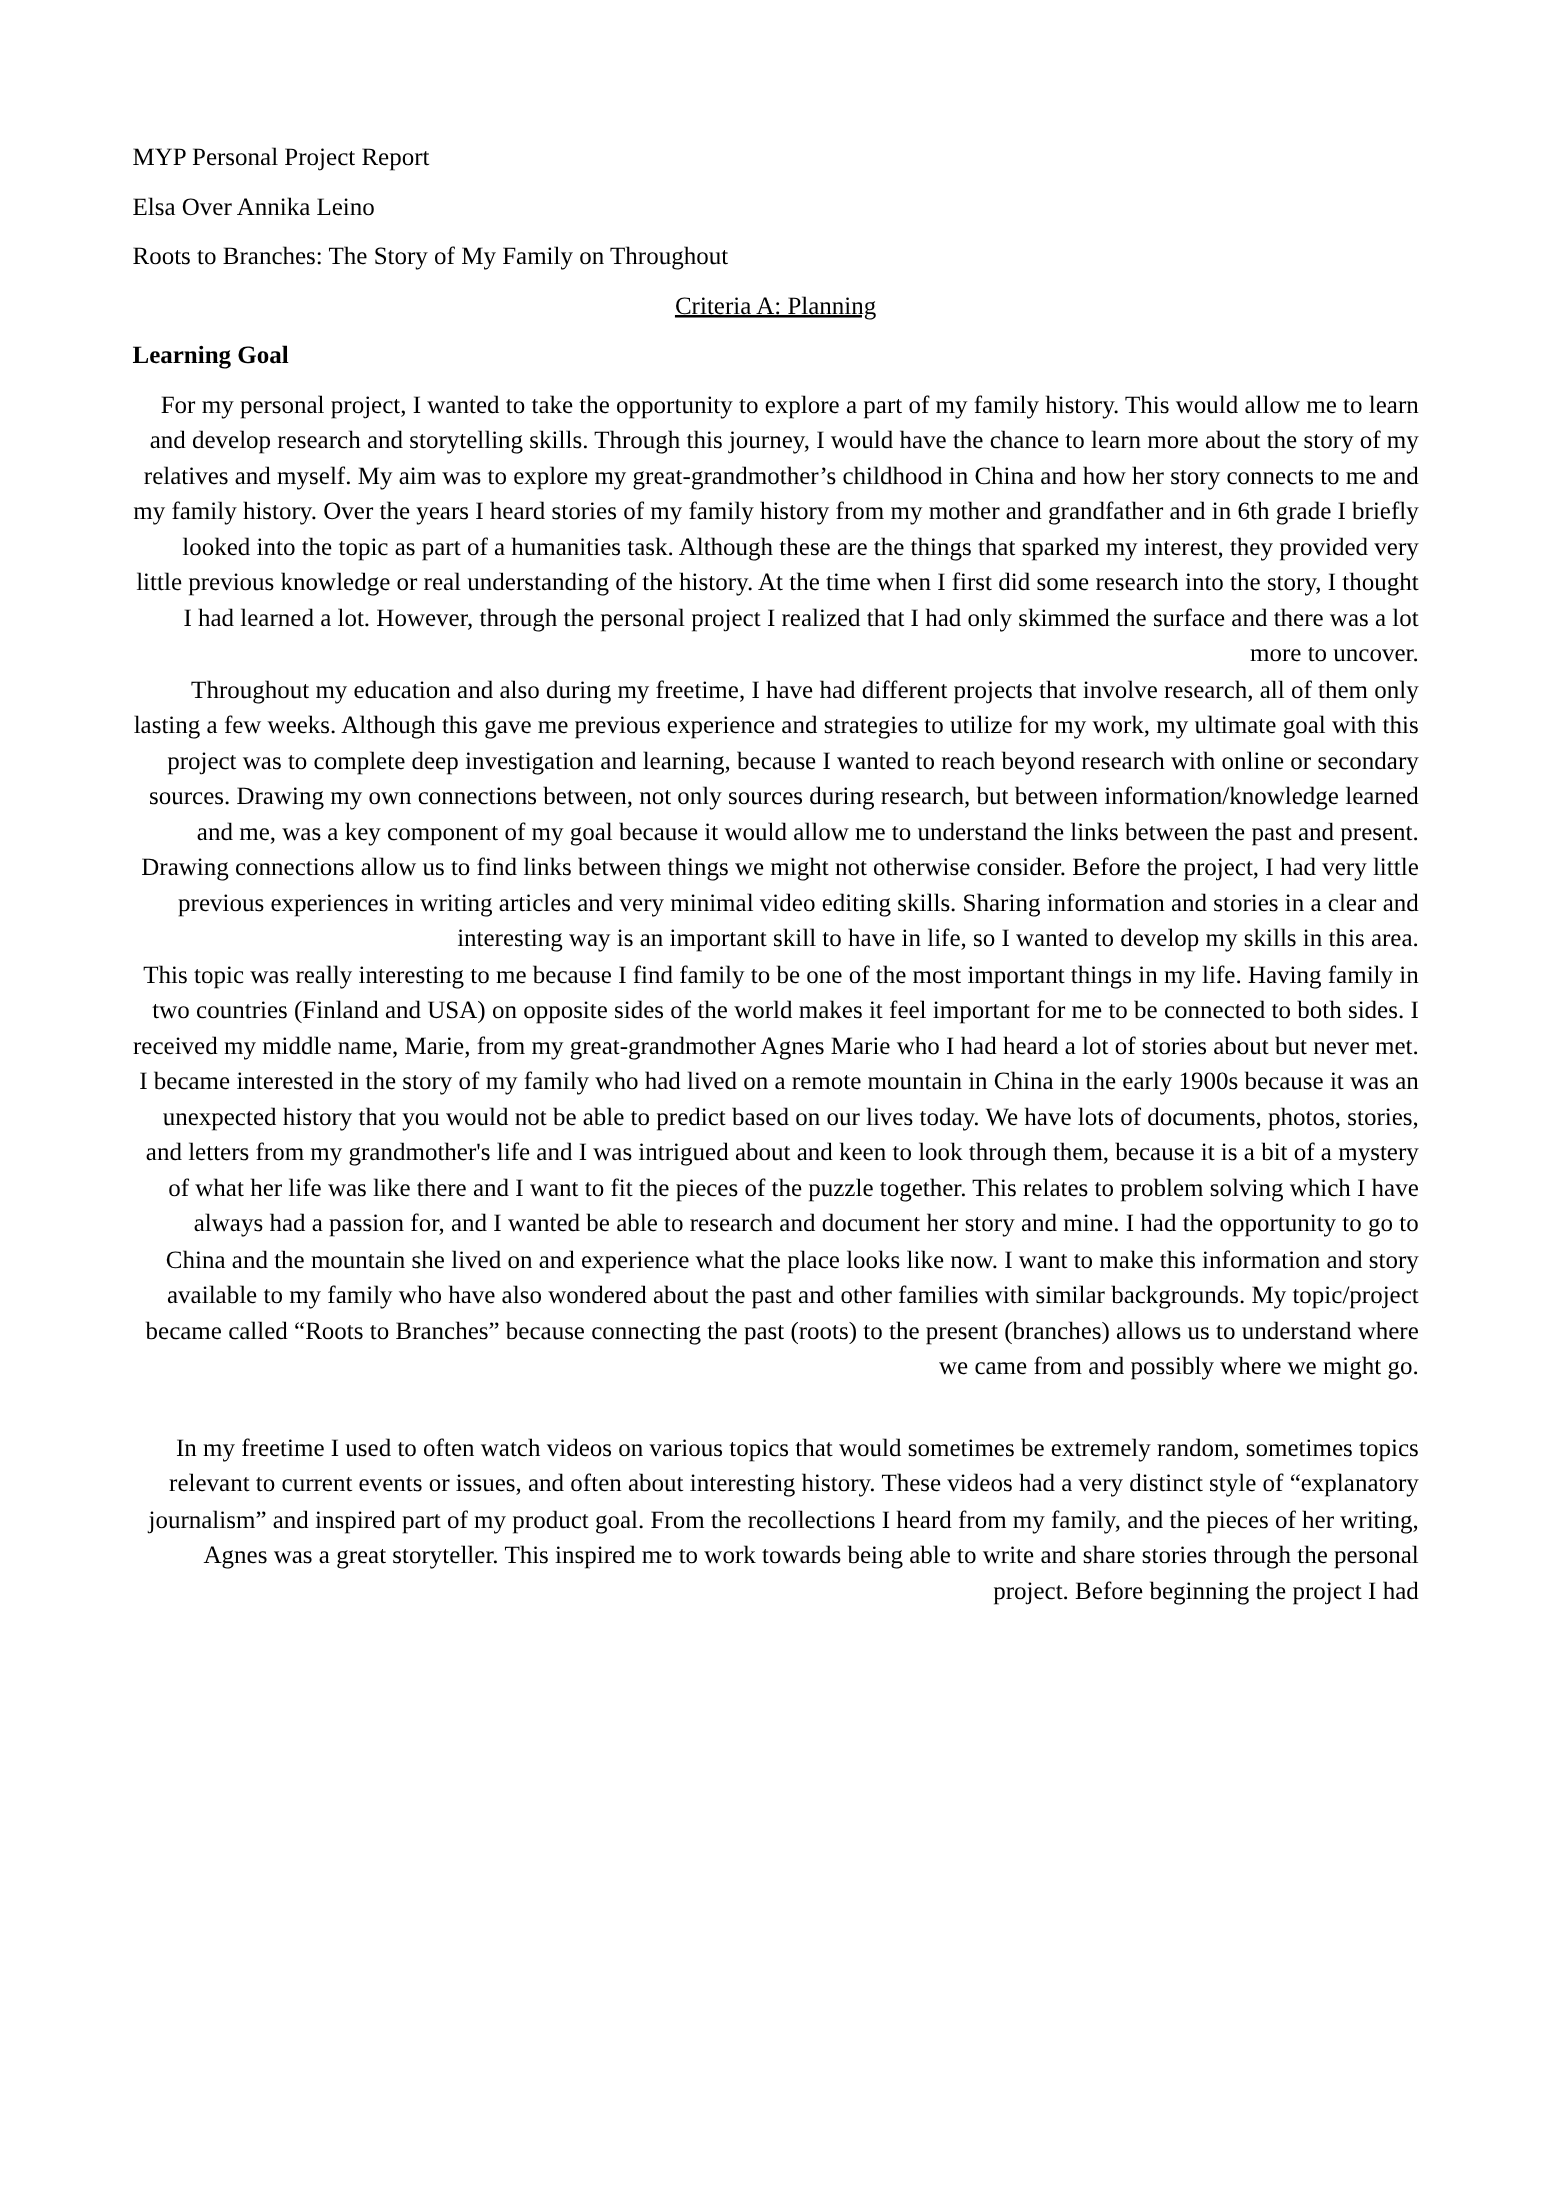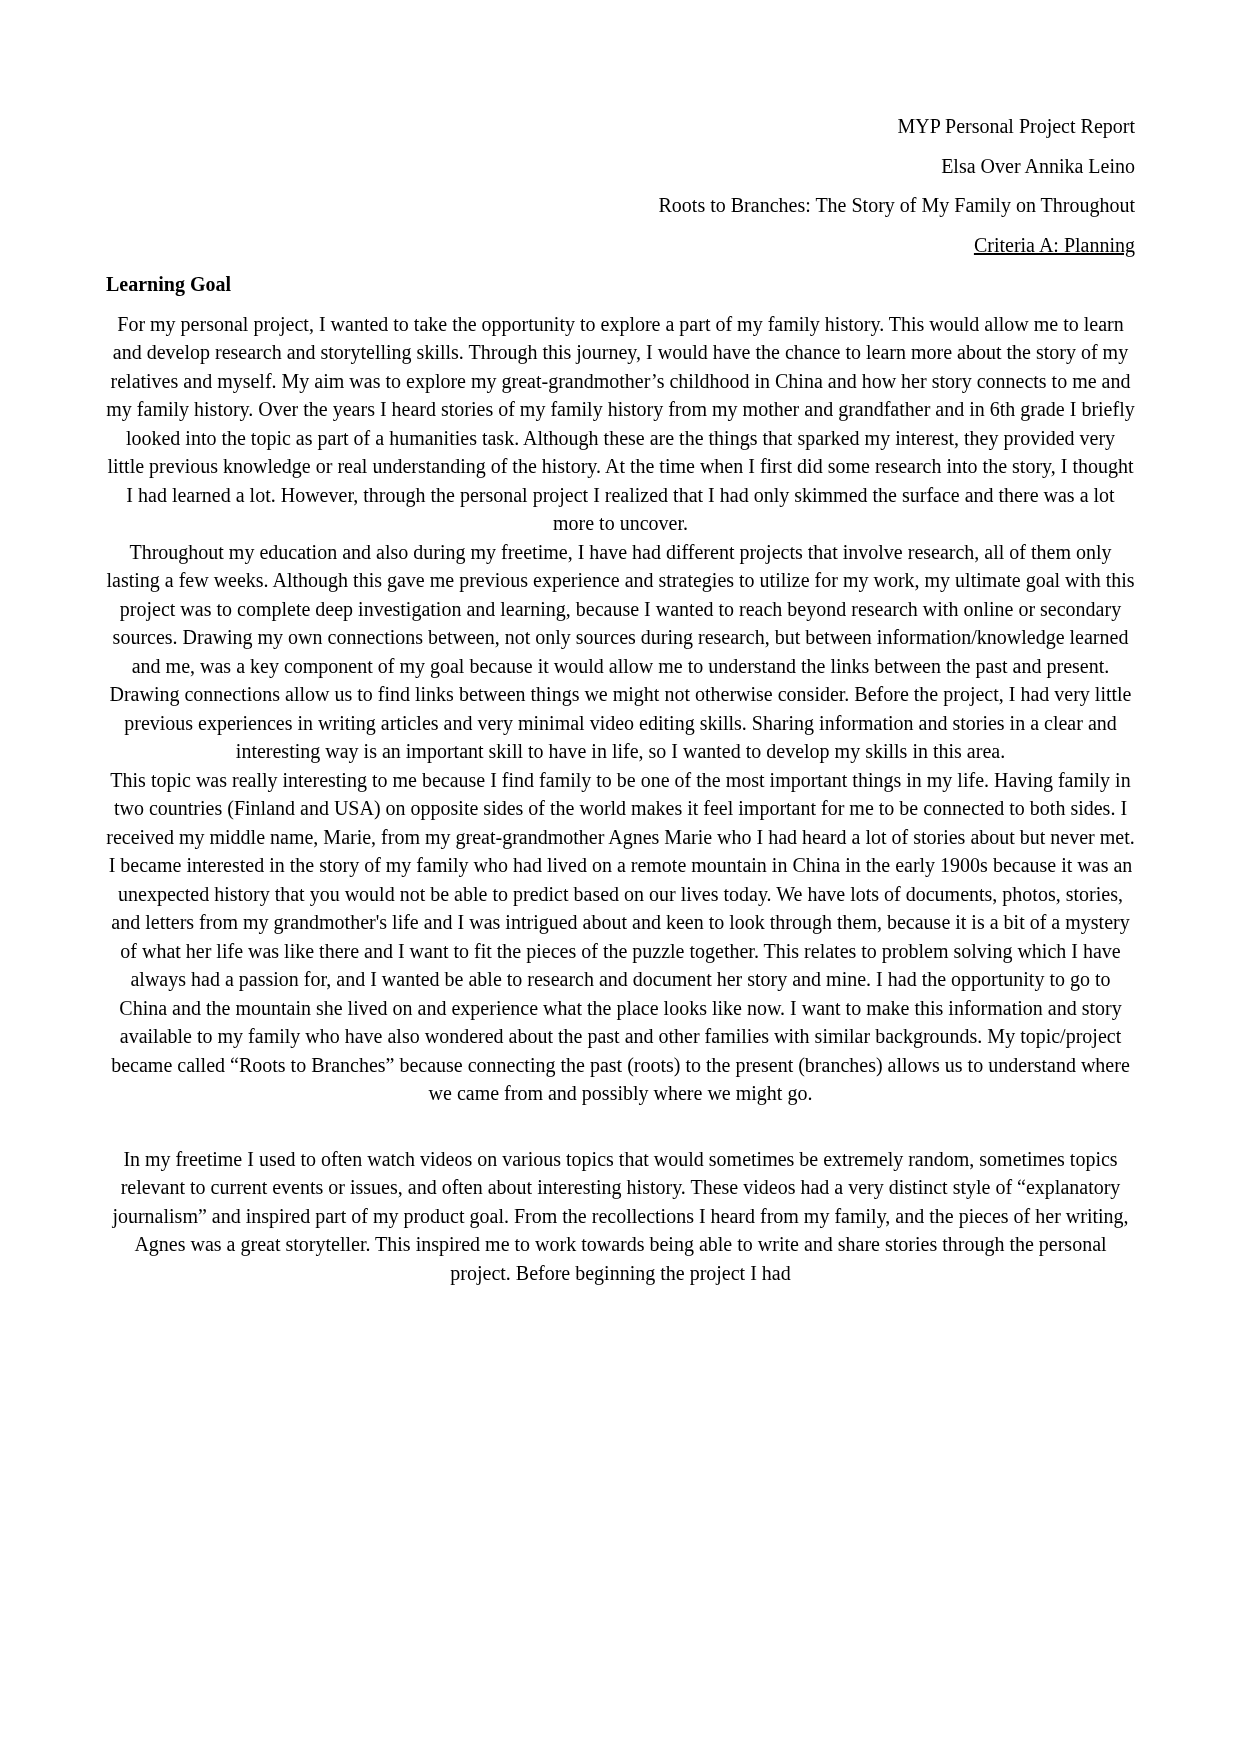--- a/index.html
+++ b/index.html
@@ -14,40 +14,40 @@
     box-sizing: border-box;
     background: #ffffff;
     padding: 112px 106px 0 106px;
     font-family: "Liberation Serif", serif;
     font-size: 20px;
     line-height: 28.5px;
     color: #000000;
     overflow: hidden;
   }
   .title-line {
-    text-align: right;
+    text-align: left;
     margin: 0 0 11px 0;
   }
   .criteria-line {
-    text-align: right;
+    text-align: center;
     margin: 0 0 11px 0;
   }
   .criteria-line .underlined {
     text-decoration: underline;
   }
   .subheading {
     font-weight: bold;
     margin: 0 0 11px 0;
   }
   .subheading.standalone {
     margin: 36px 0 36px 0;
   }
   .body-para {
     margin: 0;
-    text-align: center;
+    text-align: right;
   }
   .body-para.gap-top {
     margin-top: 37px;
   }
 </style>
 </head>
 <body>
 
 <div class="page">
 

